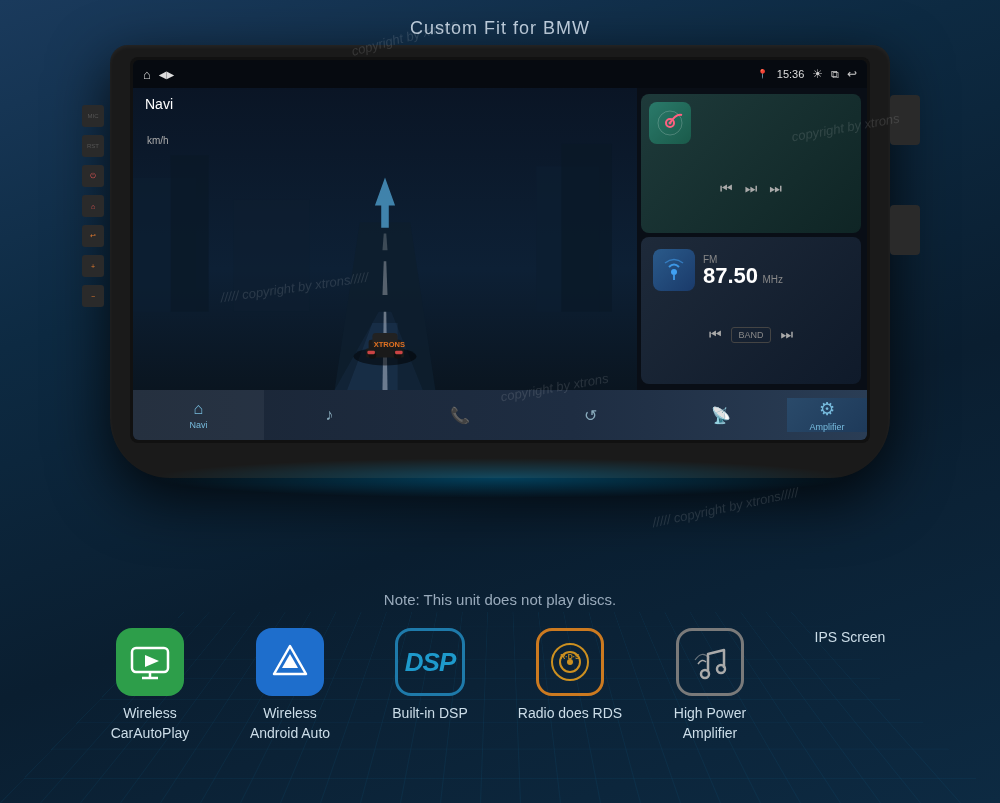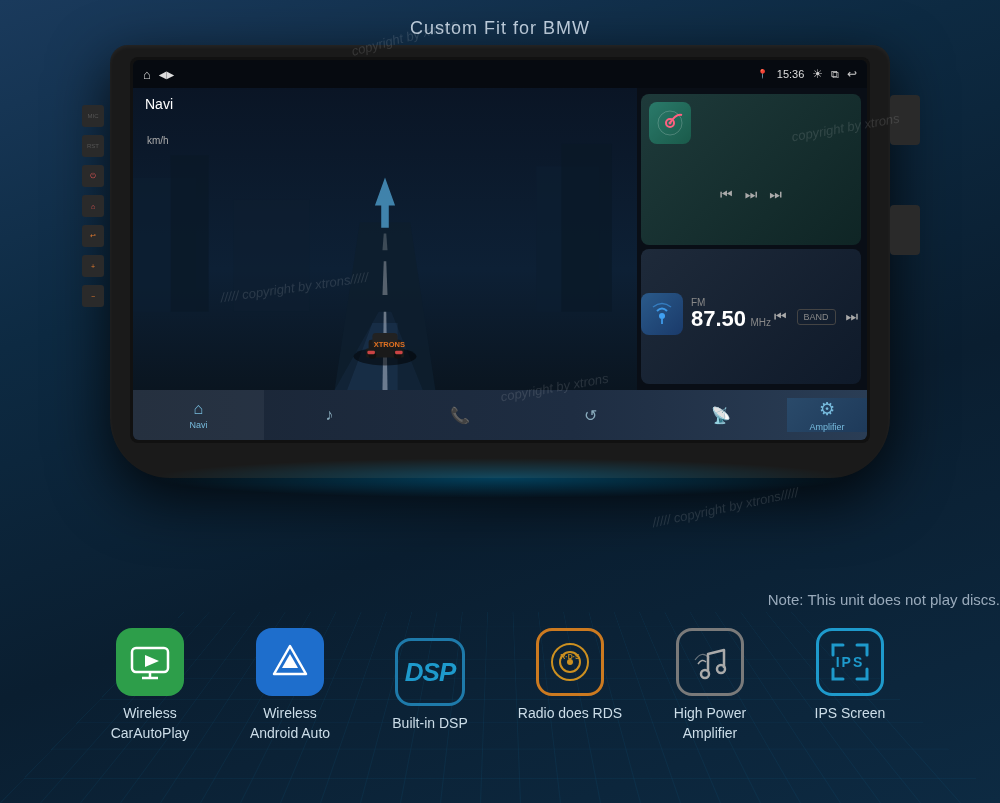--- a/index.html
+++ b/index.html
@@ -219,24 +219,24 @@
       align-items: center;
       justify-content: center;
       flex: 1;
     }
     .ctrl-btn { color: #aaa; font-size: 14px; cursor: pointer; }
 
     
     .radio-panel {
       background: linear-gradient(135deg, #1e2a3a 0%, #0f1a2a 100%);
       border-radius: 8px;
-      padding: 0;
-      flex: 1;
-      display: flex;
-      flex-direction: row;
+      padding: 12px;
+      flex: 1;
+      display: flex;
+      flex-direction: column;
     }
     .radio-top {
       display: flex;
       align-items: center;
       gap: 8px;
       margin-bottom: 6px;
     }
     .radio-icon-bg {
       width: 42px;
       height: 42px;
@@ -315,21 +315,21 @@
     .bottom-section {
       position: absolute;
       bottom: 0;
       left: 0;
       right: 0;
       height: 220px;
       z-index: 5;
     }
 
     .note-text {
-      text-align: right;
+      text-align: center;
       color: #9ab;
       font-size: 15px;
       margin-bottom: 20px;
       margin-top: 8px;
     }
 
     
     .features-row {
       display: flex;
       justify-content: center;
@@ -353,21 +353,20 @@
       align-items: center;
       justify-content: center;
       font-size: 30px;
     }
     .feature-icon-box.green { background: #2d9e4a; }
     .feature-icon-box.blue { background: #1e6ecc; }
     .feature-icon-box.outlined-dsp {
       border: 3px solid #1e7aaa;
       background: transparent;
       color: #1e9acc;
-      margin-top: 10px;
     }
     .feature-icon-box.outlined-rds {
       border: 3px solid #cc7a20;
       background: transparent;
       color: #cc9020;
     }
     .feature-icon-box.outlined-amp {
       border: 3px solid #7a7a7a;
       background: transparent;
       color: #aaa;
@@ -667,28 +666,17 @@
           <circle cx="17" cy="34" r="4" fill="none" stroke="#aaa" stroke-width="2.5"></circle>
           <circle cx="33" cy="29" r="4" fill="none" stroke="#aaa" stroke-width="2.5"></circle>
           <path d="M10 24 Q14 18 18 22" stroke="#aaa" stroke-width="1.5" fill="none"></path>
           <path d="M7 20 Q14 10 21 18" stroke="#aaa" stroke-width="1.2" fill="none" opacity="0.6"></path>
         </svg>
       </div>
       <div class="feature-label">High Power<br>Amplifier</div>
     </div>
 
     <div class="feature-item">
-      <div class="feature-icon-box outlined-ips">
-
-        <svg width="50" height="50" viewBox="0 0 50 50">
-
-          <path d="M8 18 L8 8 L18 8" stroke="#1e9acc" stroke-width="3" fill="none" stroke-linecap="round"></path>
-          <path d="M32 8 L42 8 L42 18" stroke="#1e9acc" stroke-width="3" fill="none" stroke-linecap="round"></path>
-          <path d="M8 32 L8 42 L18 42" stroke="#1e9acc" stroke-width="3" fill="none" stroke-linecap="round"></path>
-          <path d="M32 42 L42 42 L42 32" stroke="#1e9acc" stroke-width="3" fill="none" stroke-linecap="round"></path>
-          <text x="25" y="30" text-anchor="middle" font-size="14" fill="#1e9acc" font-weight="900" letter-spacing="2">IPS</text>
-        </svg>
-      </div>
       <div class="feature-label">IPS Screen</div>
     </div>
 
   </div>
 </div>
 
 </body></html>

